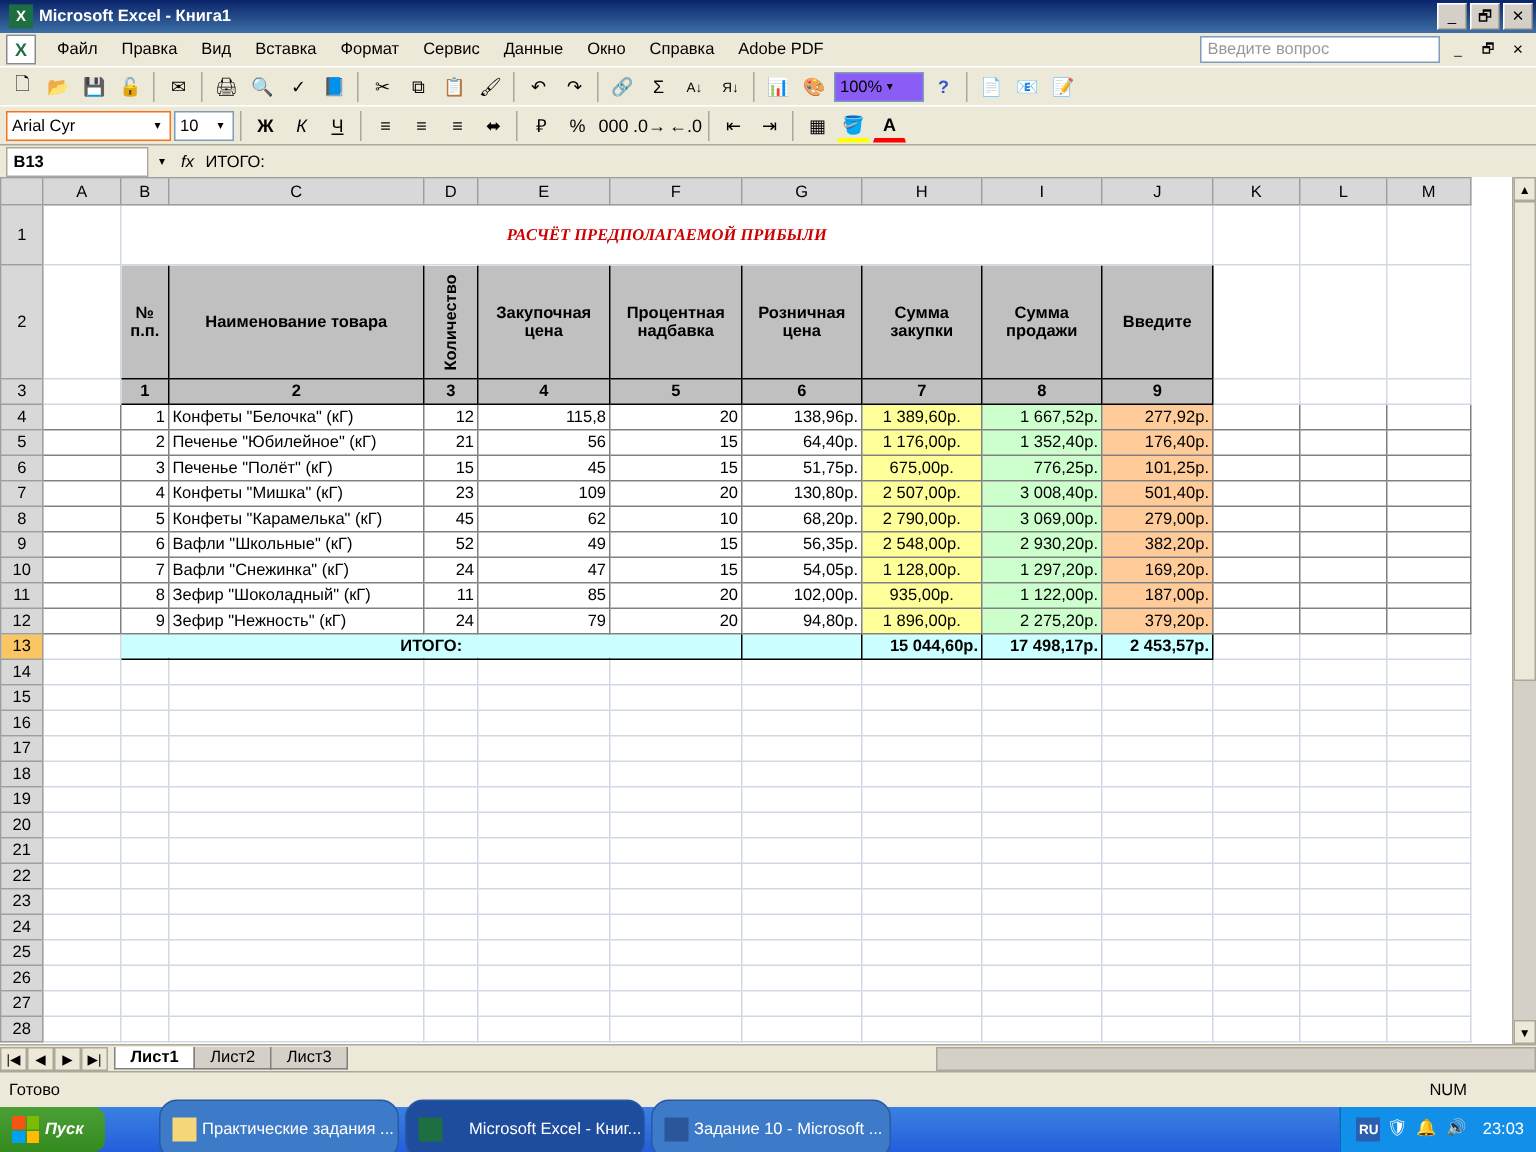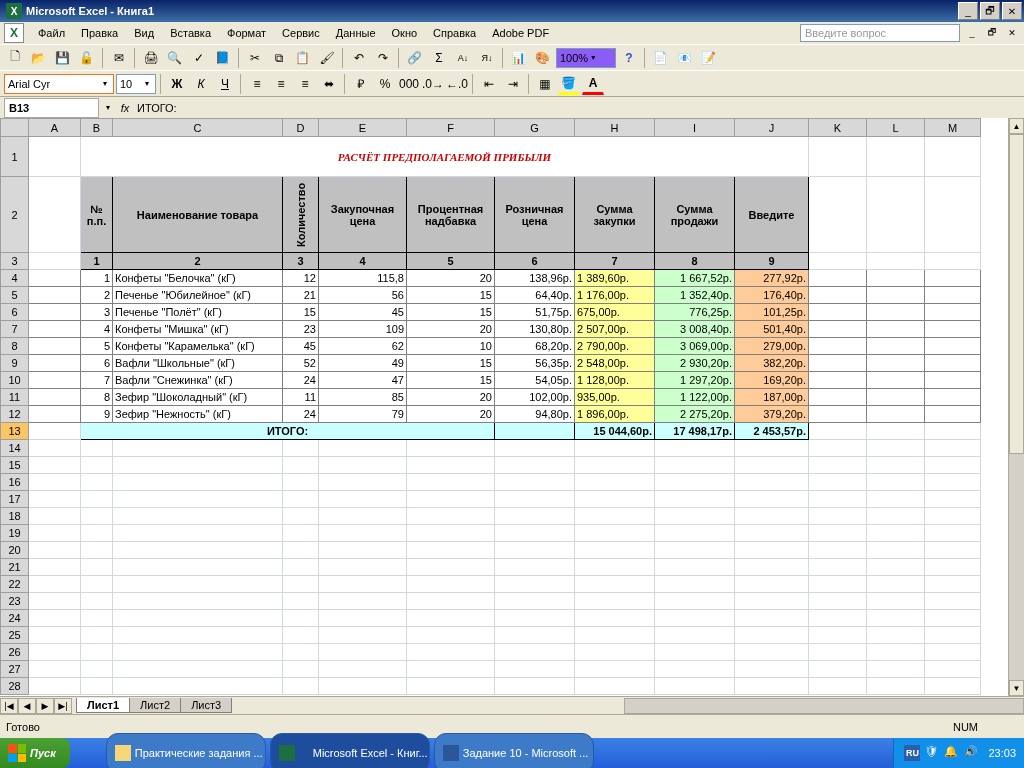--- a/index.html
+++ b/index.html
@@ -60,21 +60,21 @@
 .hdr { background: #c0c0c0; border: 1px solid #000 !important; text-align: center; font-weight: bold; font-size: 11px; padding: 2px; }
 .hdr.rot { writing-mode: vertical-rl; transform: rotate(180deg); }
 
 
 .numrow td { background: #c0c0c0; border: 1px solid #000 !important; text-align: center; font-weight: bold; }
 
 
 .d td { border: 1px solid #808080 !important; }
 .d .nn { text-align: right; }
 .d .tt { text-align: left; }
-.d .y { background: #ffff99; text-align: left; }
+.d .y { background: #ffff99; text-align: center; }
 .d .g { background: #ccffcc; text-align: right; }
 .d .o { background: #ffcc99; text-align: right; }
 
 
 .tot td { background: #ccffff; border: 1px solid #000 !important; font-weight: bold; }
 .tot .lbl { text-align: center; }
 .tot .v { text-align: right; }
 
 
 .grid tr.sel .rowhdr { background: #fac664; }

